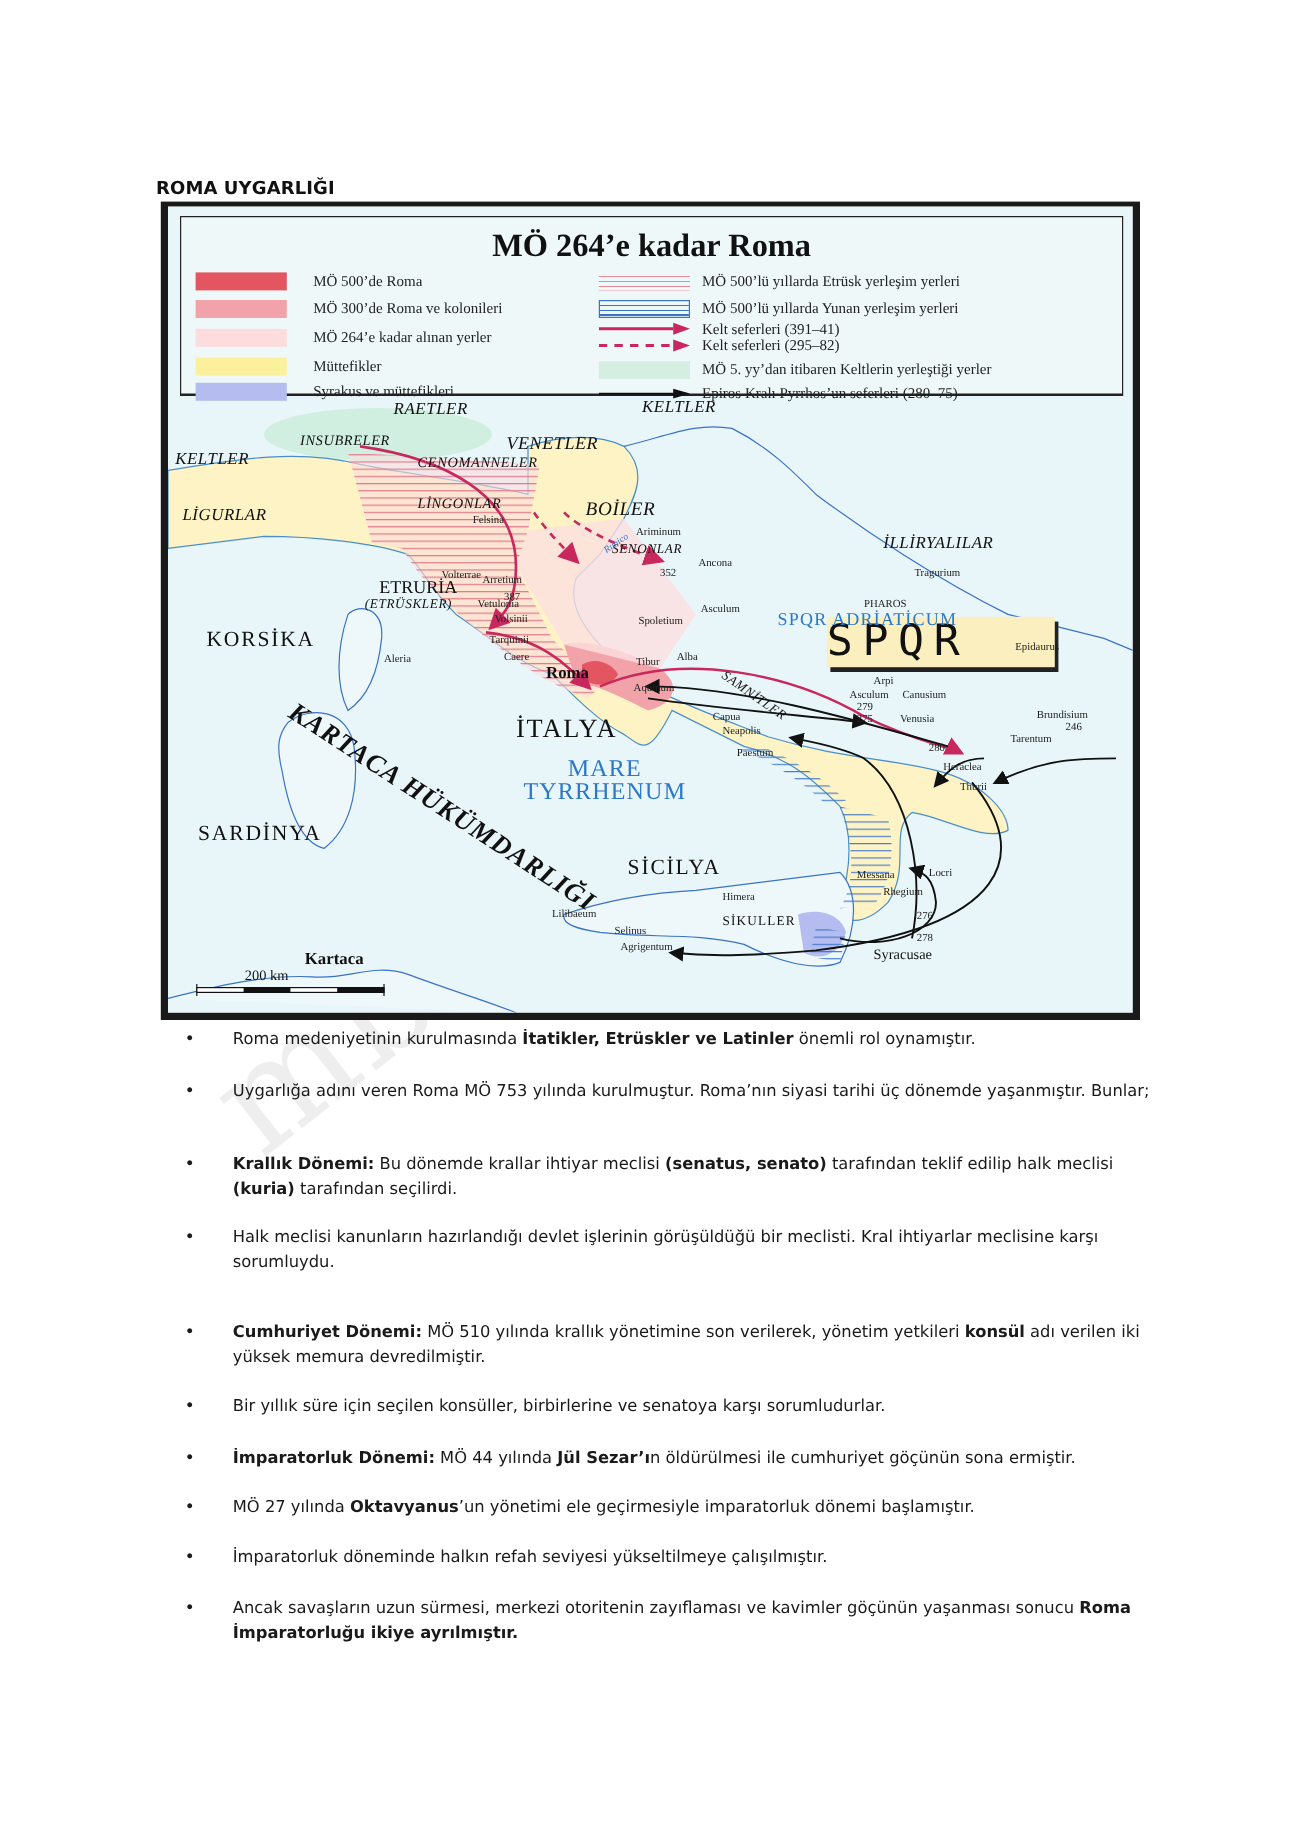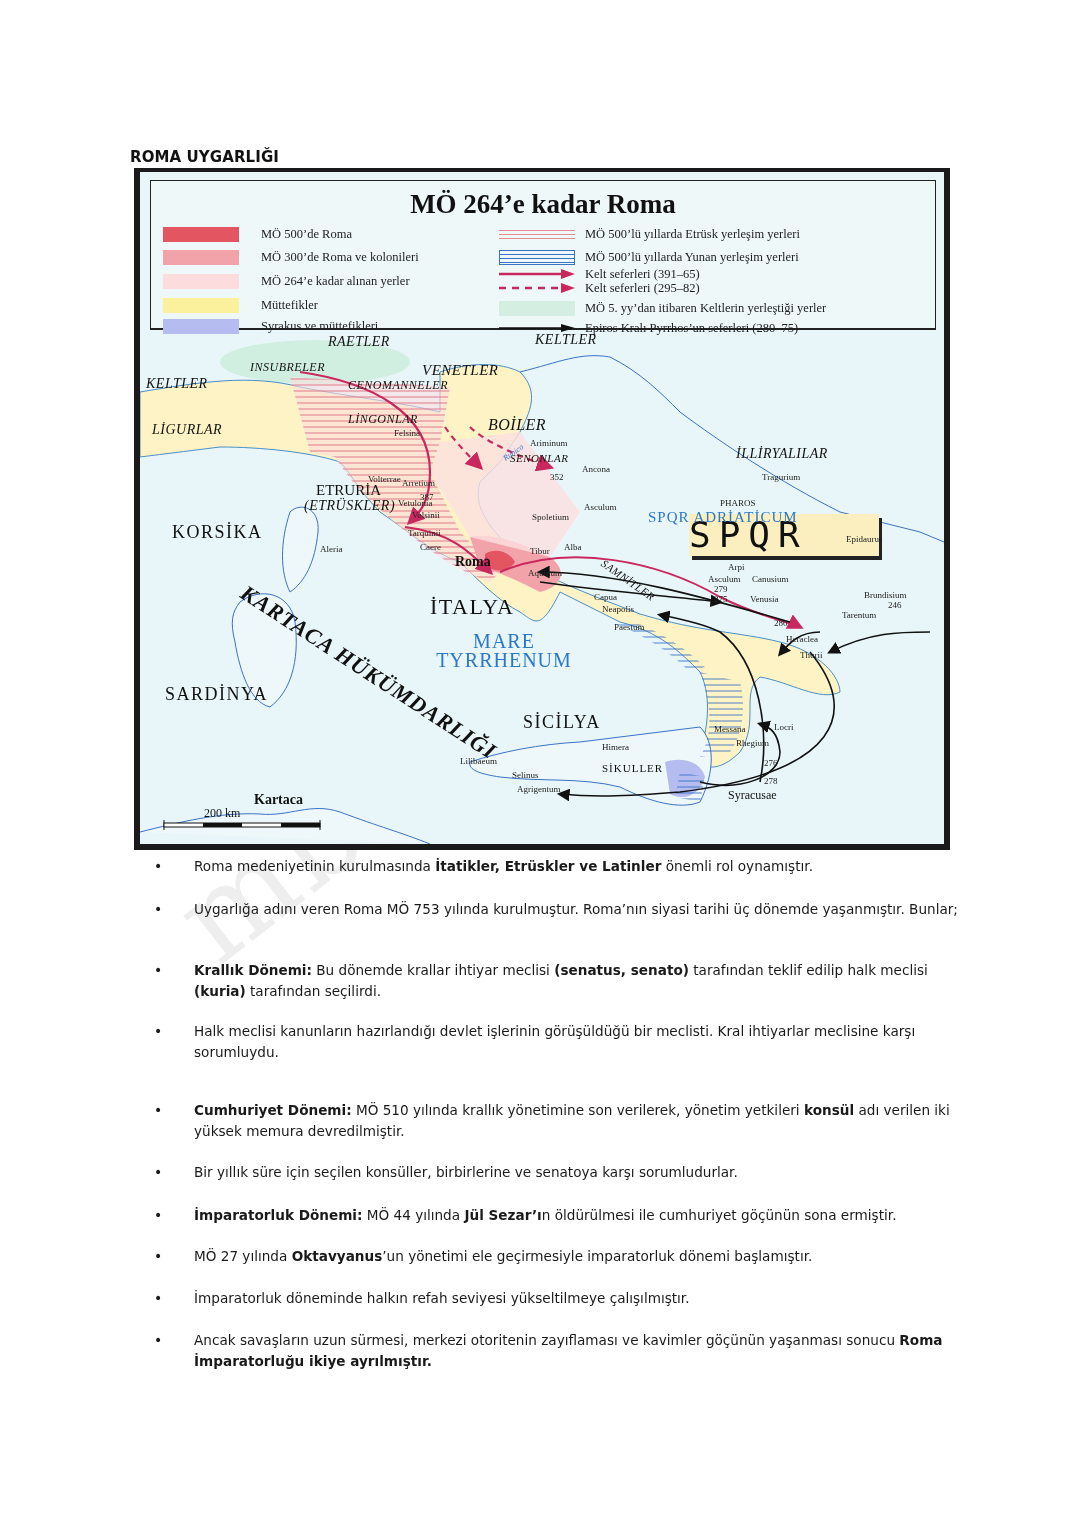--- a/index.html
+++ b/index.html
@@ -68,21 +68,21 @@
         </div>
       <div class="legend-item" style="left:348px;top:67px">
         <span class="sym" style="border:1.5px solid #3a72c4;box-sizing:border-box;background:repeating-linear-gradient(180deg,transparent 0 3px,#3a72c4 3px 4px)"></span>
         <span>MÖ 500’lü yıllarda Yunan yerleşim yerleri</span>
         </div>
       <div class="legend-item" style="left:348px;top:86px;height:14px">
         <svg class="sym" width="76" height="14">
             <line x1="0" y1="7" x2="62" y2="7" stroke="#c8285e" stroke-width="2.5"></line>
             <polygon points="62,2 76,7 62,12" fill="#c8285e"></polygon>
           </svg>
-        <span>Kelt seferleri (391–65)</span>
+        <span>Kelt seferleri (391–41)</span>
         </div>
       <div class="legend-item" style="left:348px;top:100px;height:14px">
         <svg class="sym" width="76" height="14">
             <line x1="0" y1="7" x2="62" y2="7" stroke="#c8285e" stroke-width="2.5" stroke-dasharray="7,6"></line>
             <polygon points="62,2 76,7 62,12" fill="#c8285e"></polygon>
           </svg>
         <span>Kelt seferleri (295–82)</span>
         </div>
       <div class="legend-item" style="left:348px;top:118px">
         <span class="sym" style="background:#d4efe2"></span>
@@ -172,21 +172,21 @@
       <div class="lbl people" style="left:110px;top:28px;font-size:12px">INSUBRELER</div>
       <div class="lbl people" style="left:282px;top:30px;font-size:15px">VENETLER</div>
       <div class="lbl people" style="left:6px;top:44px">KELTLER</div>
       <div class="lbl people" style="left:208px;top:46px;font-size:12px">CENOMANNELER</div>
       <div class="lbl people" style="left:208px;top:80px;font-size:12px">LİNGONLAR</div>
       <div class="lbl people" style="left:12px;top:90px">LİGURLAR</div>
       <div class="lbl people" style="left:348px;top:84px;font-size:16px">BOİLER</div>
       <div class="lbl people" style="left:370px;top:120px;font-size:11px">SENONLAR</div>
       <div class="lbl people" style="left:596px;top:114px">İLLİRYALILAR</div>
       <div class="lbl" style="left:176px;top:150px;font-size:15px">ETRURİA</div>
-      <div class="lbl people" style="left:164px;top:166px;font-size:14px">(ETRÜSKLER)</div>
+      <div class="lbl people" style="left:164px;top:166px;font-size:11px">(ETRÜSKLER)</div>
       <div class="lbl people" style="left:466px;top:225px;font-size:11px;transform:rotate(35deg);transform-origin:left top">SAMNİTLER</div>
       <div class="lbl" style="left:462px;top:430px;font-size:11px;letter-spacing:1px">SİKULLER</div>
 
       <div class="lbl region" style="left:32px;top:190px">KORSİKA</div>
       <div class="lbl region" style="left:290px;top:262px;font-size:22px">İTALYA</div>
       <div class="lbl region" style="left:25px;top:352px">SARDİNYA</div>
       <div class="lbl region" style="left:383px;top:380px">SİCİLYA</div>
 
       <div class="lbl sea" style="left:508px;top:178px;width:140px;font-size:15px;line-height:15px">SPQR ADRİATİCUM</div>
       <div class="lbl sea" style="left:264px;top:300px;width:200px;white-space:normal">MARE TYRRHENUM</div>

